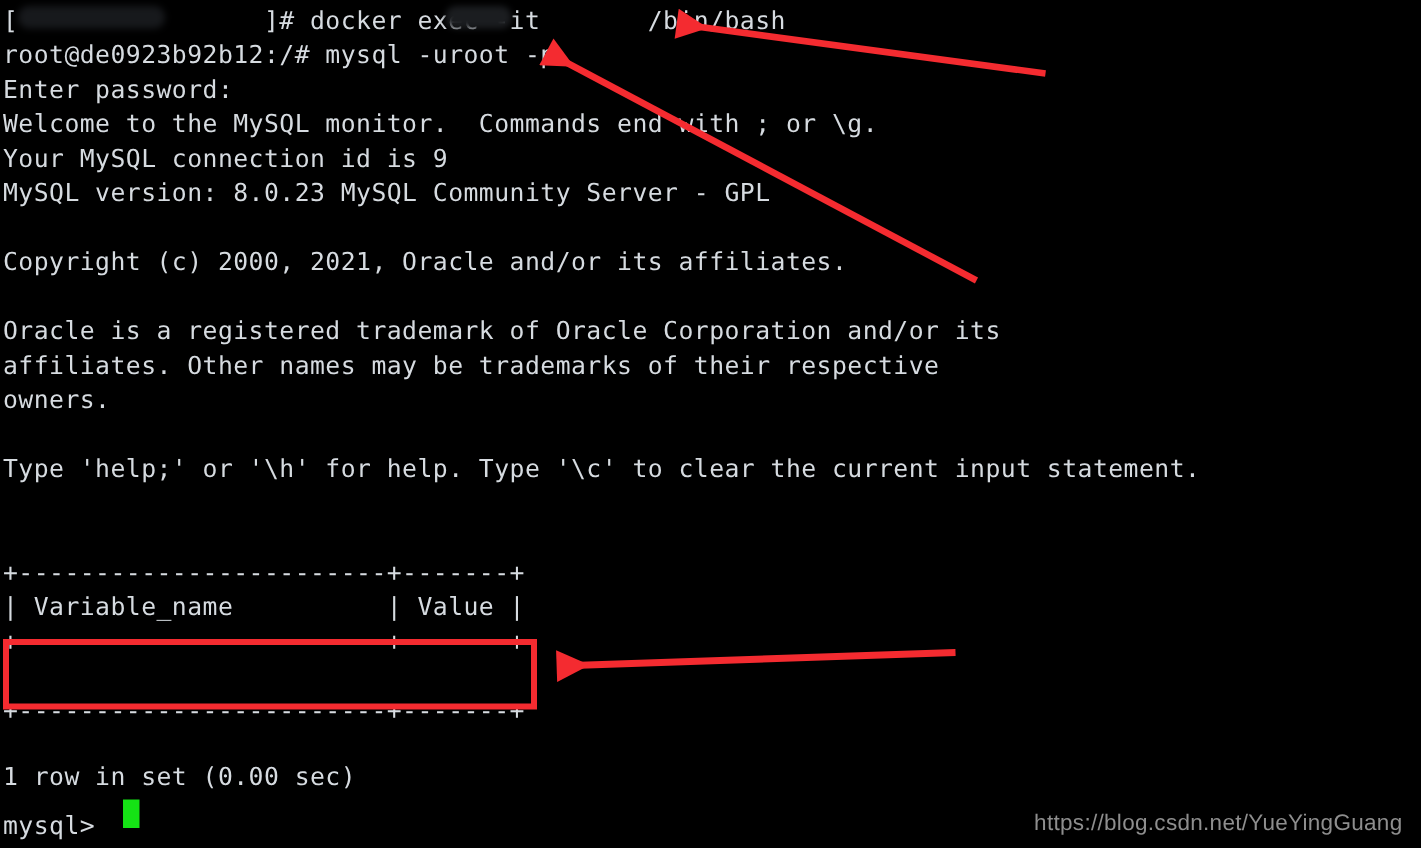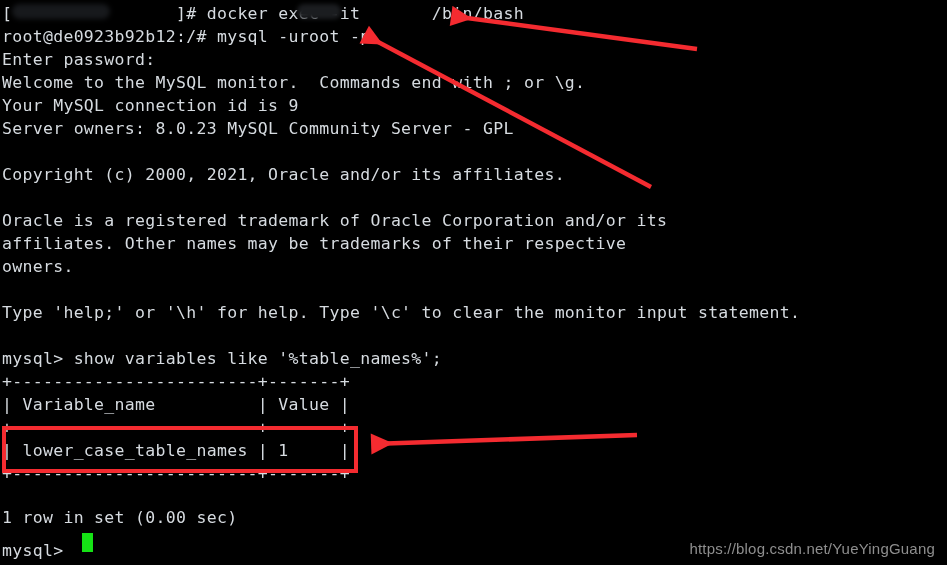--- a/index.html
+++ b/index.html
@@ -97,35 +97,33 @@
 
 <div id="screen">
 
   <div id="terminal">
 
     <pre class="tline" style="top:2px">[                ]# docker exec -it       /bin/bash</pre>
     <pre class="tline" style="top:25px">root@de0923b92b12:/# mysql -uroot -p</pre>
     <pre class="tline" style="top:48px">Enter password:</pre>
     <pre class="tline" style="top:71px">Welcome to the MySQL monitor.  Commands end with ; or \g.</pre>
     <pre class="tline" style="top:94px">Your MySQL connection id is 9</pre>
-    <pre class="tline" style="top:117px">Server owners: 8.0.23 MySQL Community Server - GPL</pre>
+    <pre class="tline" style="top:117px">MySQL version: 8.0.23 MySQL Community Server - GPL</pre>
     <pre class="tline" style="top:140px"></pre>
     <pre class="tline" style="top:163px">Copyright (c) 2000, 2021, Oracle and/or its affiliates.</pre>
     <pre class="tline" style="top:186px"></pre>
     <pre class="tline" style="top:232px">affiliates. Other names may be trademarks of their respective</pre>
     <pre class="tline" style="top:209px">Oracle is a registered trademark of Oracle Corporation and/or its</pre>
     <pre class="tline" style="top:255px">owners.</pre>
     <pre class="tline" style="top:278px"></pre>
-    <pre class="tline" style="top:301px">Type 'help;' or '\h' for help. Type '\c' to clear the monitor input statement.</pre>
+    <pre class="tline" style="top:301px">Type 'help;' or '\h' for help. Type '\c' to clear the current input statement.</pre>
     <pre class="tline" style="top:324px"></pre>
-    <pre class="tline" style="top:347px">mysql&gt; show variables like '%table_names%';</pre>
     <pre class="tline" style="top:370px">+------------------------+-------+</pre>
     <pre class="tline" style="top:393px">| Variable_name          | Value |</pre>
     <pre class="tline" style="top:416px">+------------------------+-------+</pre>
-    <pre class="tline" style="top:439px">| lower_case_table_names | 1     |</pre>
     <pre class="tline" style="top:462px">+------------------------+-------+</pre>
     <pre class="tline" style="top:506px">1 row in set (0.00 sec)</pre>
     <pre class="tline" style="top:508px"></pre>
     <pre class="tline" style="top:539px">mysql&gt; </pre>
 
     <div class="redact" style="left:12px;  top:4px;  width:98px; height:15px;"></div>
     <div class="redact r2" style="left:297px; top:4px;  width:44px; height:15px;"></div>
 
     <div class="cursor-block" style="left:82px; top:533px;"></div>
   </div>

